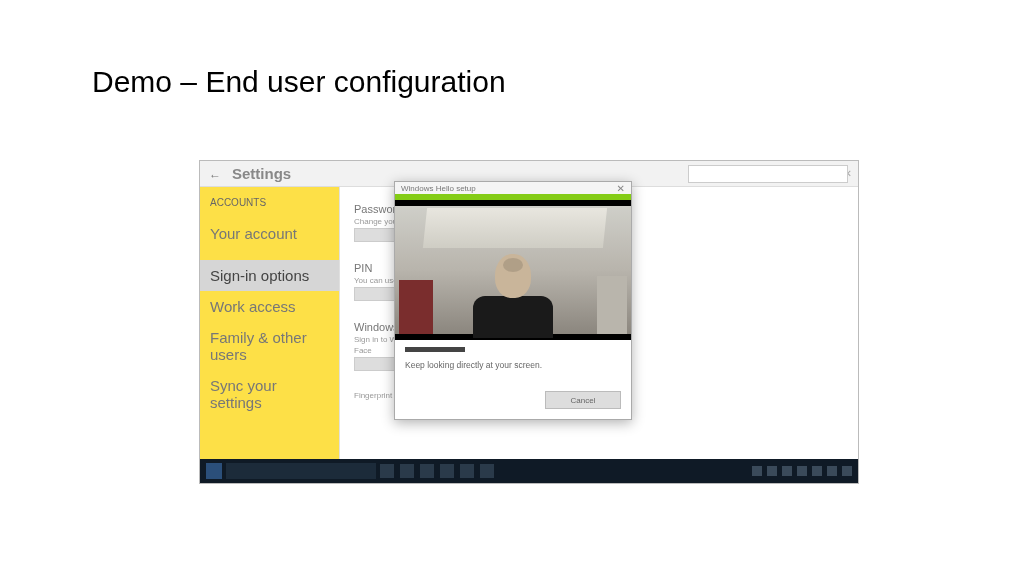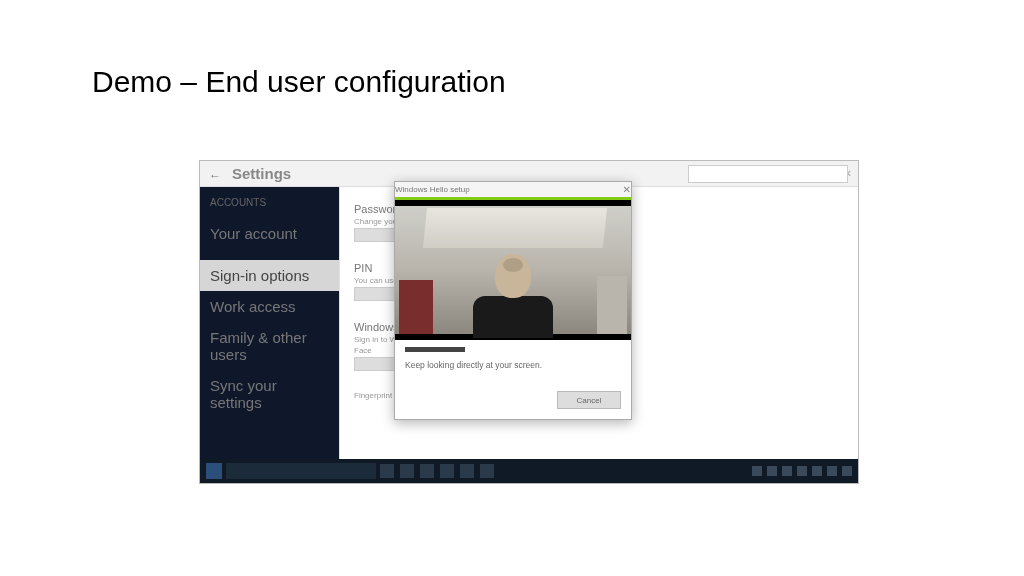--- a/index.html
+++ b/index.html
@@ -5,55 +5,55 @@
   * { box-sizing: border-box; margin: 0; padding: 0; font-family: "Segoe UI", Arial, sans-serif; }
   body { width: 1024px; height: 576px; background: #fff; position: relative; }
   .slide-title { position: absolute; left: 92px; top: 65px; font-size: 30px; font-weight: 300; color: #000; }
   .screenshot-frame { position: absolute; left: 199px; top: 160px; width: 660px; height: 324px; border: 1px solid #bbb; background: #e9e9e9; overflow: hidden; filter: blur(0.4px); }
   .app-window { position: absolute; inset: 0; background: #fff; }
   .app-header { height: 26px; background: #f2f2f2; border-bottom: 1px solid #ddd; display: flex; align-items: center; justify-content: space-between; padding: 0 6px; }
   .app-back { width: 18px; height: 18px; display:flex; align-items:center; justify-content:center; color:#777; font-size:12px; }
   .app-title-sm { font-size: 15px; color:#888;font-weight:bold; }
   .app-win-ctrls { display:flex; gap:10px; color:#aaa; font-size:10px; }
   .app-body { display:flex; height: calc(100% - 26px - 24px); }
-  .sidebar { width: 140px; background:#0f172a; border-right:1px solid #e0e0e0; padding-top:6px; }
+  .sidebar { width: 140px; background:#fde047; border-right:1px solid #e0e0e0; padding-top:6px; }
   .sb-head { font-size:10px; color:#666; padding:4px 10px 10px; }
   .sb-item { font-size:15px; color:#777; padding:7px 10px; }
   .sb-item.active { background:#d6d6d6; color:#444;margin-top:11px; }
   .content { flex:1; padding:10px 14px; position:relative; }
   .search-box { position:absolute; right:10px; top:-22px; width:160px; height:18px; background:#fff; border:1px solid #ccc; }
   .section-h { font-size:11px; color:#777; margin:6px 0 2px; }
   .section-sub { font-size:8px; color:#999; margin-bottom:2px; }
   .gray-btn { display:inline-block; background:#ddd; height:14px; width:70px; margin-bottom:10px; border:1px solid #ccc; }
   .taskbar { position:absolute; left:0; right:0; bottom:0; height:24px; background:#0f1a26; display:flex; align-items:center; justify-content:space-between; padding:0 6px; }
   .tb-left { display:flex; align-items:center; gap:4px; }
   .tb-start { width:16px; height:16px; background:#2b4f7a; }
   .tb-search { width:150px; height:16px; background:#1c2b3a; }
   .tb-icons { display:flex; gap:6px; }
   .tb-ico { width:14px; height:14px; background:#2a3a4a; }
   .tb-right { display:flex; gap:5px; align-items:center; }
   .tb-tray { width:10px; height:10px; background:#3a4a5a; }
   
   .modal { position:absolute; left:194px; top:20px; width:238px; background:#fff; border:1px solid #aaa; box-shadow:0 3px 12px rgba(0,0,0,.3); }
-  .modal-titlebar { height:18px; background:#f5f5f5; border-bottom:3px solid #84cc16; display:flex; align-items:center; justify-content:space-between; padding:0 0; font-size:8px; color:#777; }
+  .modal-titlebar { height:18px; background:#f5f5f5; border-bottom:6px solid #84cc16; display:flex; align-items:center; justify-content:space-between; padding:0 6px; font-size:8px; color:#777; }
   .modal-close { font-size:10px; color:#888; }
   .camera-frame { width:100%; height:140px; background:#000; position:relative; overflow:hidden; }
   .camera-img { position:absolute; inset:6px 0; background:linear-gradient(180deg,#cfcfc9 0%,#b8b4ac 50%,#8b867e 100%); }
   .camera-ceiling { position:absolute; top:8px; left:30px; width:180px; height:40px; background:linear-gradient(180deg,#e8e6df,#cfcdc4); transform:skewX(-6deg); }
   .camera-person { position:absolute; left:50%; bottom:0; transform:translateX(-50%); width:80px; height:86px; }
   .camera-head { width:36px; height:44px; background:#c9b59a; border-radius:48% 48% 44% 44%; margin:0 auto; position:relative; }
   .camera-head::after{content:"";position:absolute;top:4px;left:8px;width:20px;height:14px;border-radius:50%;background:rgba(0,0,0,.12);}
   .camera-body { width:80px; height:42px; background:#1a1a1a; border-radius:12px 12px 0 0; margin-top:-2px; }
   .camera-side-l{position:absolute;left:4px;bottom:6px;width:34px;height:54px;background:#7a2d2d;}
   .camera-side-r{position:absolute;right:4px;bottom:6px;width:30px;height:58px;background:#b9b5ac;}
   .modal-lower { padding:7px 10px 10px; }
   .progress { width:60px; height:5px; background:#444; margin-bottom:8px; }
   .modal-msg { font-size:8.5px; color:#666; line-height:1.3; }
   .modal-btnrow { display:flex; justify-content:flex-end; padding:10px; }
-  .modal-btn { width:64px; height:18px; background:#ddd; border:1px solid #bbb; font-size:8px; color:#666; display:flex; align-items:center; justify-content:center; }
+  .modal-btn { width:76px; height:18px; background:#ddd; border:1px solid #bbb; font-size:8px; color:#666; display:flex; align-items:center; justify-content:center; }
 </style>
 </head>
 <body>
 
 <div class="slide-title">Demo – End user configuration</div>
 
 <div class="screenshot-frame">
   <div class="app-window">
 
     <div class="app-header">

